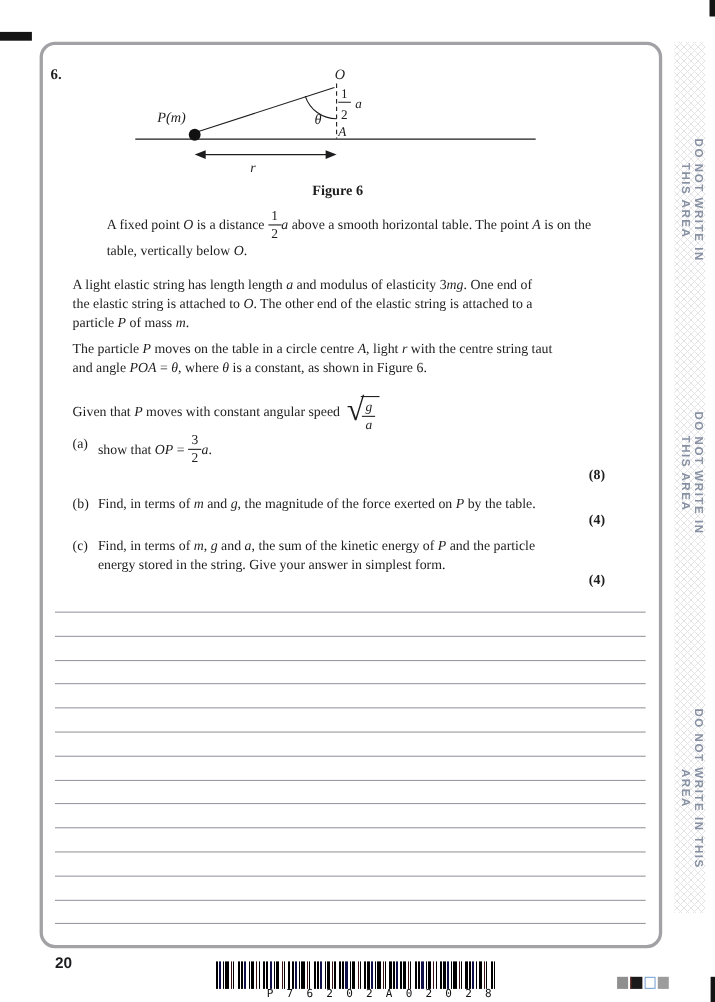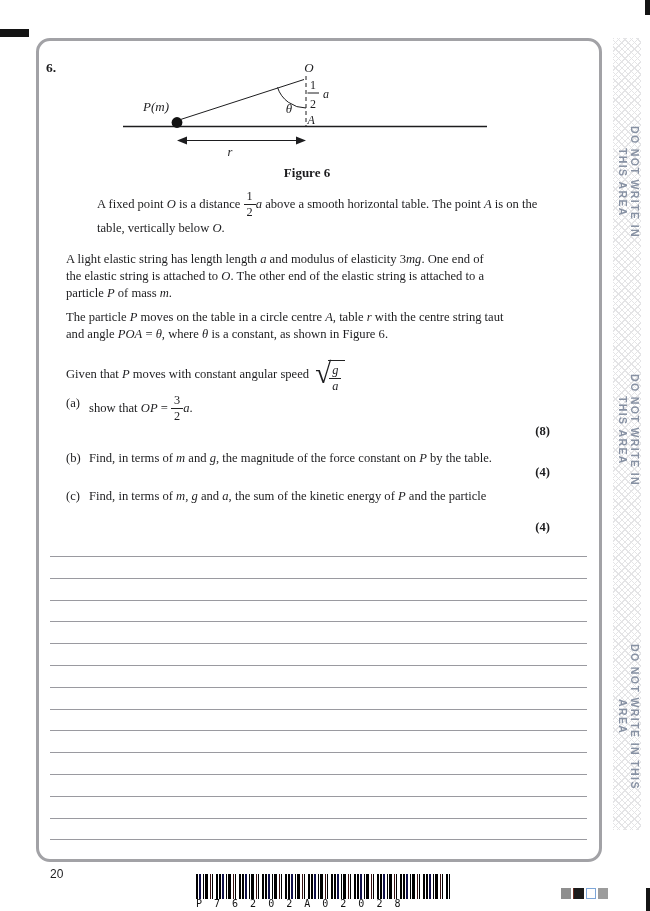--- a/index.html
+++ b/index.html
@@ -61,27 +61,27 @@
   .ma{left:450px;top:424px;}
   .mb{left:450px;top:465px;}
   .mc{left:450px;top:520px;}
 
   
   .rules{left:50px;top:556px;width:537px;}
   .rule{height:1px;background:#9a9aa0;margin-bottom:20.8px;}
   .rule:last-child{margin-bottom:0;}
 
   
-  .pagenum{left:50px;top:867px;font-family:"Liberation Sans", sans-serif;font-weight:normal;font-size:12px;}
+  .pagenum{left:50px;top:867px;font-family:"Liberation Sans", sans-serif;font-weight:bold;font-size:14px;}
   .barcode{left:196px;top:874px;width:254px;height:25px;
     background:repeating-linear-gradient(90deg,
       #000 0 2px,#fff 2px 3px,#10104a 3px 5px,#fff 5px 7px,#000 7px 8px,#fff 8px 9px,
       #000 9px 12px,#fff 12px 14px,#3a1010 14px 15px,#fff 15px 16px,#000 16px 17px,#fff 17px 20px,
       #000 20px 22px,#fff 22px 23px);}
-  .bdigits{left:196px;top:898px;width:254px;text-align:left;
+  .bdigits{left:196px;top:898px;width:254px;text-align:right;
     font-family:"DejaVu Sans Mono", monospace;font-size:10px;letter-spacing:3px;color:#111;}
   .swatches{left:561px;top:888px;display:flex;gap:2px;}
   .sw{width:10px;height:11px;}
   .sw1{background:#8f8f8f;}
   .sw2{background:#1a1a1a;border-left:1px solid #6b2a1e;}
   .sw3{background:#ffffff;border:1px solid #7ea6d8;box-sizing:border-box;}
   .sw4{background:#9c9c9c;}
 
   svg text{font-family:"Liberation Serif", serif;fill:#1d1d1f;}
 </style>
@@ -129,21 +129,21 @@
     <span>table, vertically below </span><span class="v">O</span><span>.</span>
   </div>
 
   <div class="abs para p2">
     <span>A light elastic string has length length </span><span class="v">a</span><span> and modulus of elasticity 3</span><span class="v">mg</span><span>. One end of</span><br>
     <span>the elastic string is attached to </span><span class="v">O</span><span>. The other end of the elastic string is attached to a</span><br>
     <span>particle </span><span class="v">P</span><span> of mass </span><span class="v">m</span><span>.</span>
   </div>
 
   <div class="abs para p3">
-    <span>The particle </span><span class="v">P</span><span> moves on the table in a circle centre </span><span class="v">A</span><span>, table </span><span class="v">r</span><span> with the centre string taut</span><br>
+    <span>The particle </span><span class="v">P</span><span> moves on the table in a circle centre </span><span class="v">A</span><span>, light </span><span class="v">r</span><span> with the centre string taut</span><br>
     <span>and angle </span><span class="v">POA</span><span> = </span><span class="v">θ</span><span>, where </span><span class="v">θ</span><span> is a constant, as shown in Figure 6.</span>
   </div>
 
   <div class="abs para p4">
     <span>Given that </span><span class="v">P</span><span> moves with constant angular speed </span><span class="sqrt">
         <span class="sqrt-sign">√</span>
         <span class="sqrt-body"><span class="frac"><span class="fn v">g</span><span class="fd v">a</span></span></span>
       </span>
   </div>
 
@@ -151,29 +151,30 @@
     <span class="qlabel">(a)</span>
     <span>
       <span>show that </span><span class="v">OP</span><span> = </span><span class="frac"><span class="fn">3</span><span class="fd">2</span></span><span class="v">a</span><span>.</span>
     </span>
   </div>
   <div class="abs marks ma">(8)</div>
 
   <div class="abs qitem qb">
     <span class="qlabel">(b)</span>
     <span>
-      <span>Find, in terms of </span><span class="v">m</span><span> and </span><span class="v">g</span><span>, the magnitude of the force constant on </span><span class="v">P</span><span> by the table.</span>
+      <span>Find, in terms of </span><span class="v">m</span><span> and </span><span class="v">g</span><span>, the magnitude of the force exerted on </span><span class="v">P</span><span> by the table.</span>
     </span>
   </div>
   <div class="abs marks mb">(4)</div>
 
   <div class="abs qitem qc">
     <span class="qlabel">(c)</span>
     <span>
       <span>Find, in terms of </span><span class="v">m</span><span>, </span><span class="v">g</span><span> and </span><span class="v">a</span><span>, the sum of the kinetic energy of </span><span class="v">P</span><span> and the particle</span><br>
+      <span>energy stored in the string. Give your answer in simplest form.</span>
     </span>
   </div>
   <div class="abs marks mc">(4)</div>
 
   <div class="abs rules">
     <div class="rule"></div>
     <div class="rule"></div>
     <div class="rule"></div>
     <div class="rule"></div>
     <div class="rule"></div>

